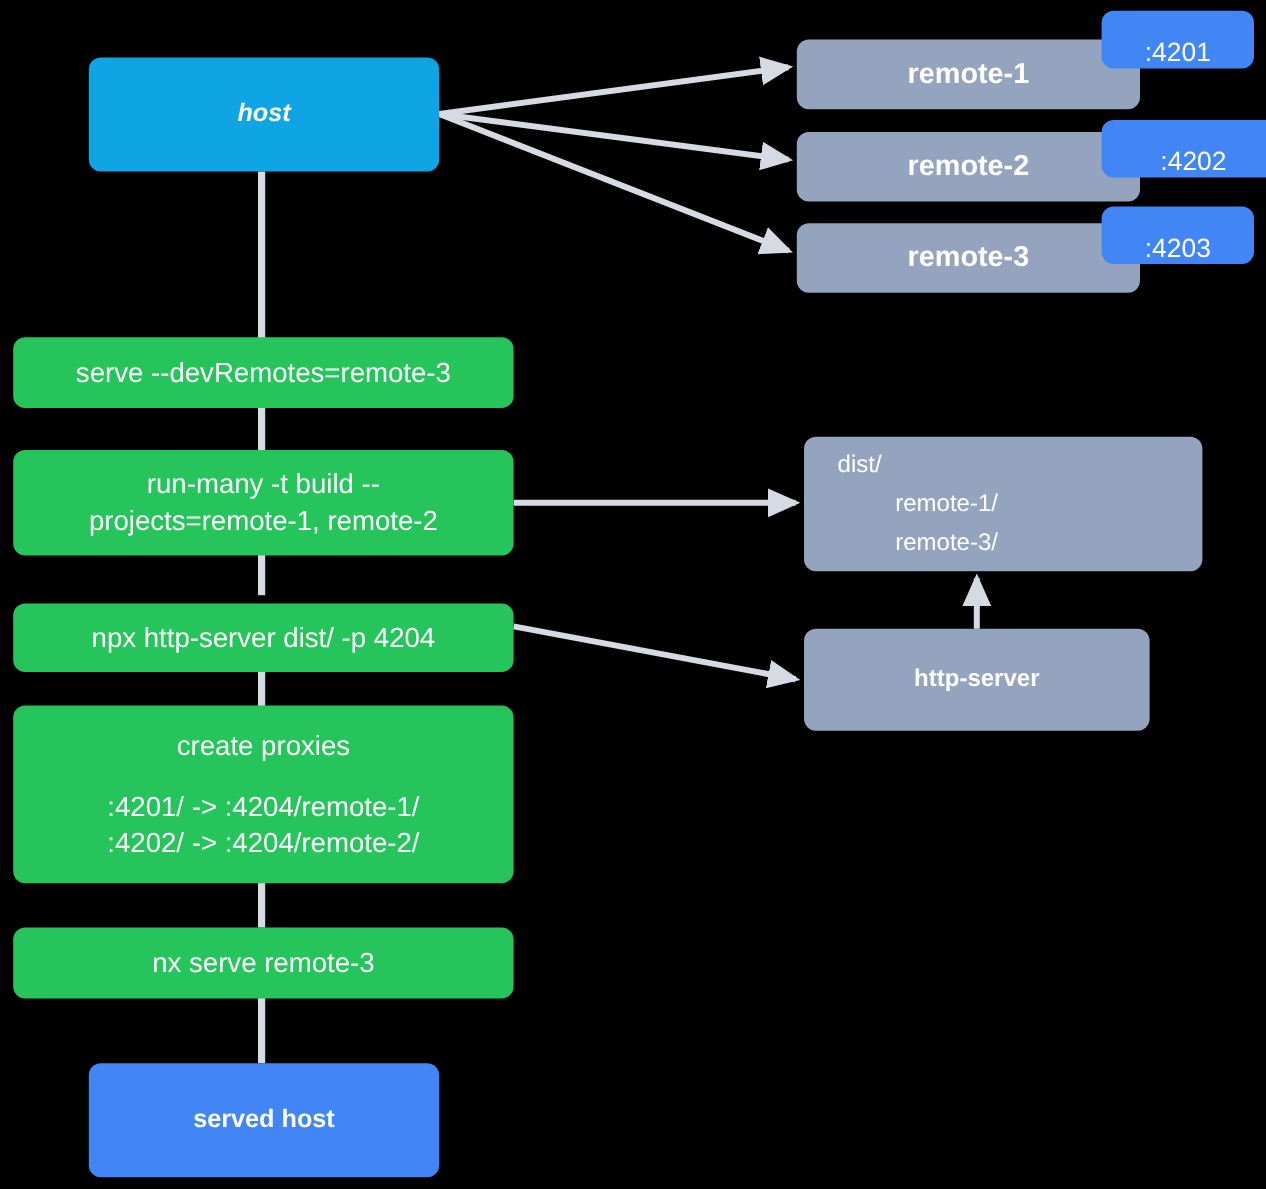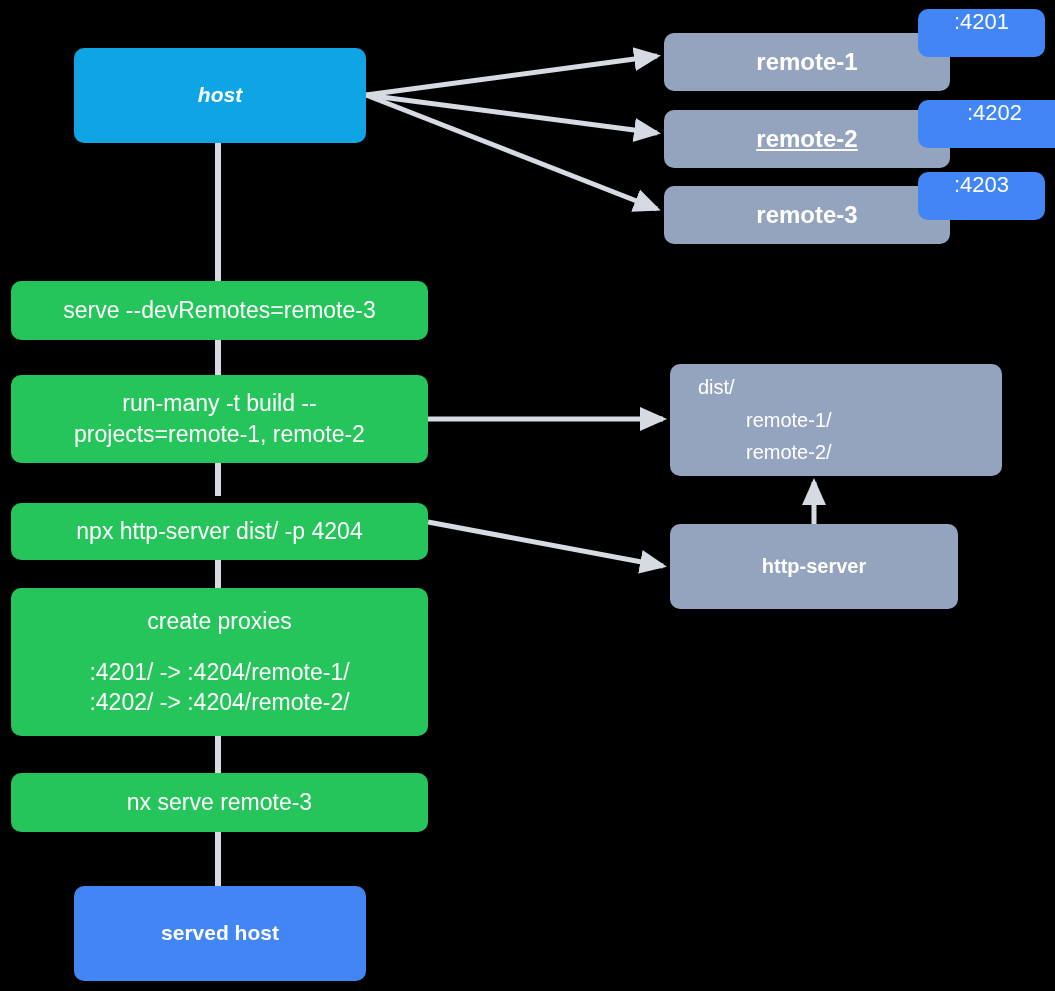--- a/index.html
+++ b/index.html
@@ -51,21 +51,21 @@
     font-weight: 400;
   }
   .badge {
     position: absolute;
     box-sizing: border-box;
     background: #4285F4;
     border-radius: 10px;
     color: #ffffff;
     font-size: 22px;
     display: flex;
-    align-items: flex-start;
+    align-items: flex-end;
     justify-content: center;
     font-family: "Liberation Sans", sans-serif;
   }
   .dist-body {
     width: 100%;
     box-sizing: border-box;
     padding-left: 28px;
     text-align: left;
     font-size: 20px;
     line-height: 1.62;
@@ -121,21 +121,21 @@
     <span>host</span>
   </div>
 
   <div class="node node-remote bold" style="left:664px; top:33px; width:286px; height:58px;">
     <span>remote-1</span>
   </div>
   <div class="badge" style="left:918px; top:9px; width:127px; height:48px;">
     <span>:4201</span>
   </div>
 
-  <div class="node node-remote bold" style="left:664px; top:110px; width:286px; height:58px;text-decoration:underline;">
+  <div class="node node-remote bold" style="left:664px; top:110px; width:286px; height:58px;">
     <span>remote-2</span>
   </div>
   <div class="badge" style="left:918px; top:100px; width:153px; height:48px;">
     <span>:4202</span>
   </div>
 
   <div class="node node-remote bold" style="left:664px; top:186px; width:286px; height:58px;">
     <span>remote-3</span>
   </div>
   <div class="badge" style="left:918px; top:172px; width:127px; height:48px;">
@@ -167,21 +167,21 @@
   </div>
 
   <div class="node node-served bold" style="left:74px; top:886px; width:292px; height:95px;">
     <span>served host</span>
   </div>
 
   <div class="node node-gray" style="left:670px; top:364px; width:332px; height:112px; align-items:flex-start;">
     <div class="dist-body">
       <span class="cmd-line">dist/</span>
       <span class="cmd-line dist-indent">remote-1/</span>
-      <span class="cmd-line dist-indent">remote-2/</span>
+      <span class="cmd-line dist-indent">remote-3/</span>
     </div>
   </div>
 
   <div class="node node-gray bold" style="left:670px; top:524px; width:288px; height:85px;">
     <span>http-server</span>
   </div>
 
 </div>
 
 </body></html>

